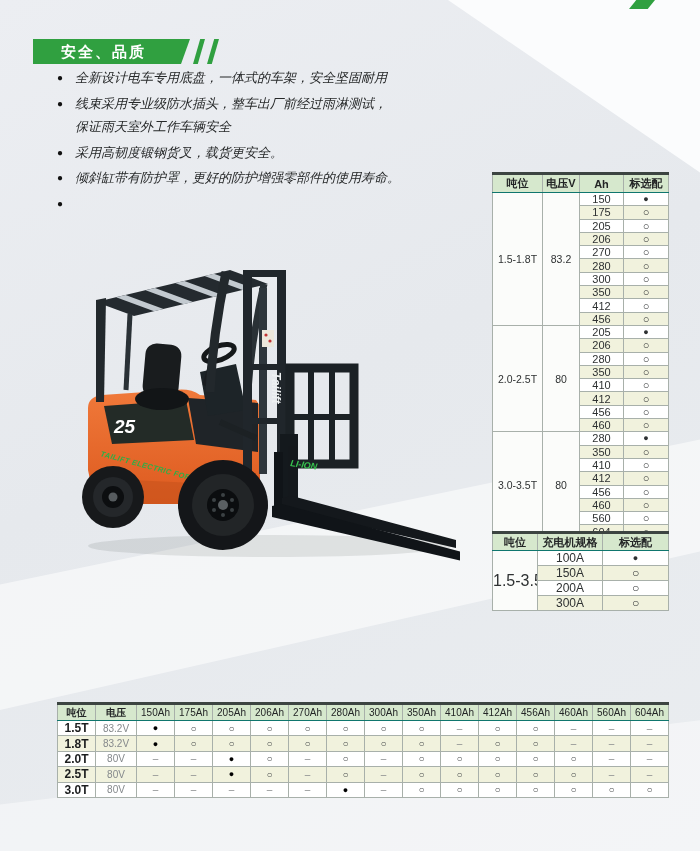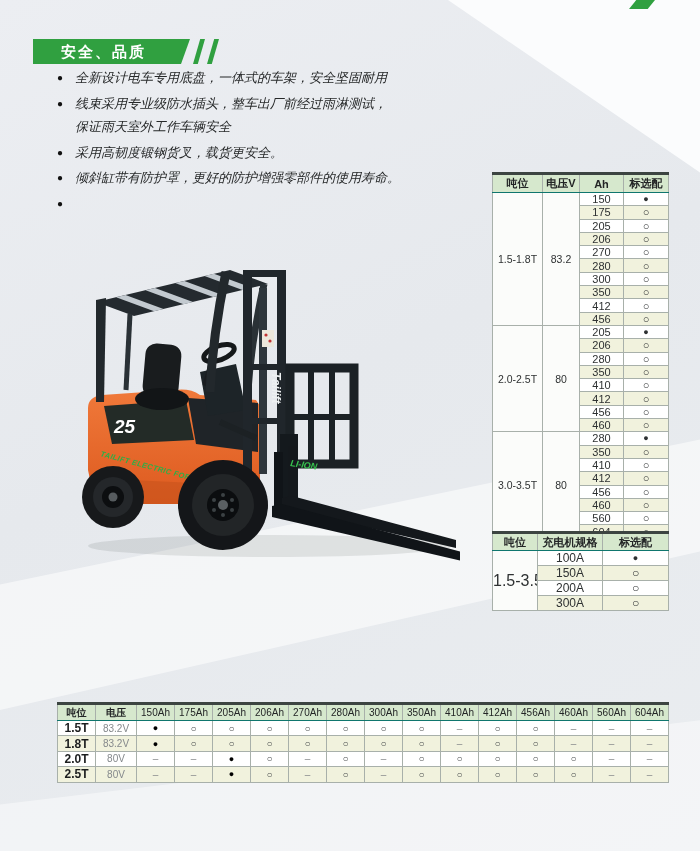--- a/index.html
+++ b/index.html
@@ -425,15 +425,33 @@
           <td class="mark m-open">○</td>
           <td class="mark m-dash">–</td>
           <td class="mark m-open">○</td>
           <td class="mark m-open">○</td>
           <td class="mark m-open">○</td>
           <td class="mark m-open">○</td>
           <td class="mark m-open">○</td>
           <td class="mark m-dash">–</td>
           <td class="mark m-dash">–</td>
         </tr>
+      <tr>
+          <td class="ton">3.0T</td>
+          <td class="volt">80V</td>
+          <td class="mark m-dash">–</td>
+          <td class="mark m-dash">–</td>
+          <td class="mark m-dash">–</td>
+          <td class="mark m-dash">–</td>
+          <td class="mark m-dash">–</td>
+          <td class="mark m-filled">●</td>
+          <td class="mark m-dash">–</td>
+          <td class="mark m-open">○</td>
+          <td class="mark m-open">○</td>
+          <td class="mark m-open">○</td>
+          <td class="mark m-open">○</td>
+          <td class="mark m-open">○</td>
+          <td class="mark m-open">○</td>
+          <td class="mark m-open">○</td>
+        </tr>
     </tbody>
   </table>
 </div>
 
 </body></html>

